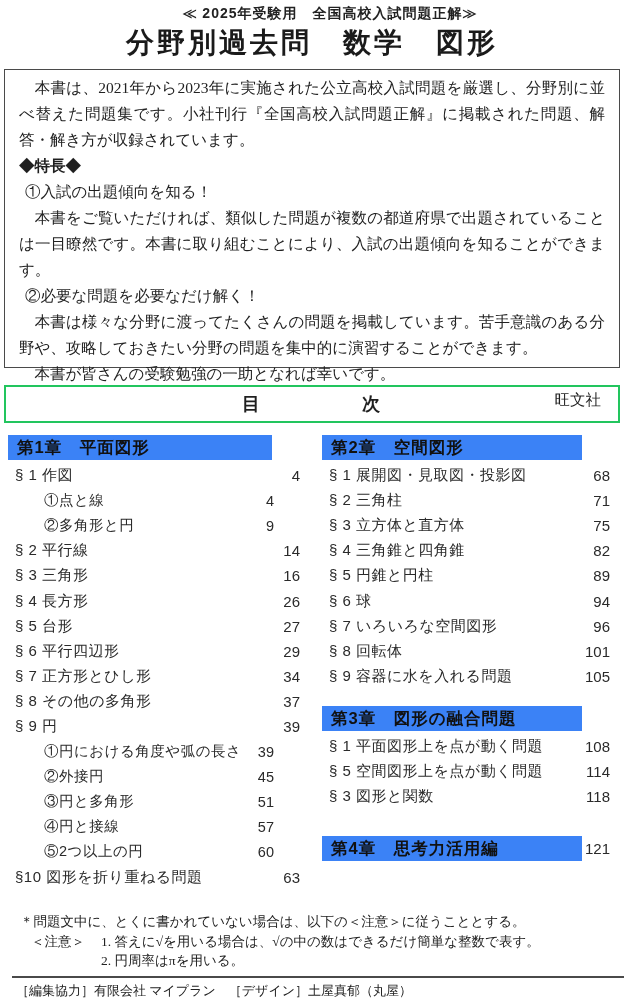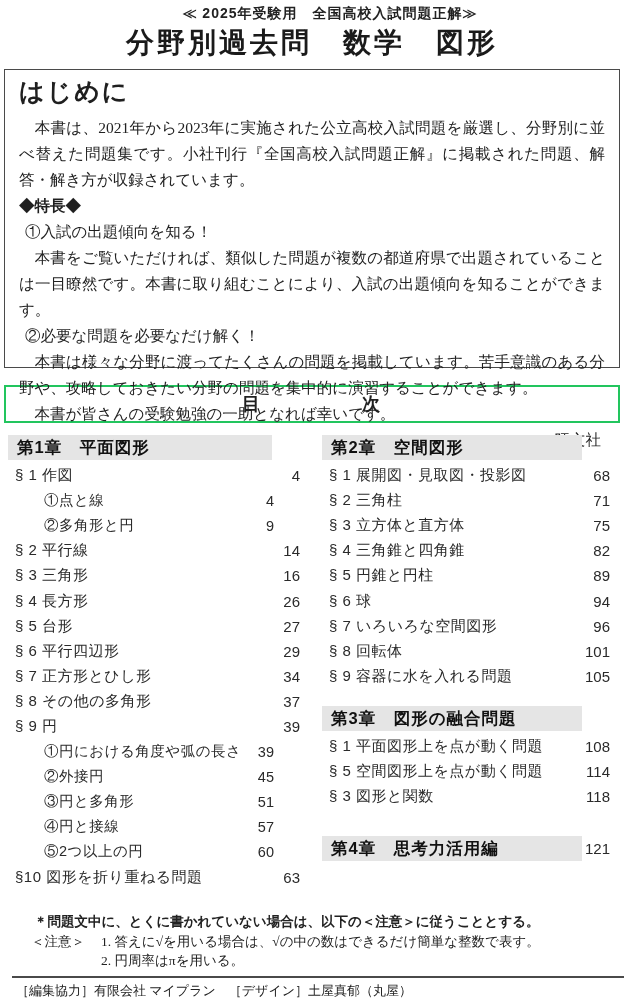--- a/index.html
+++ b/index.html
@@ -41,21 +41,21 @@
 
   
   .toc-columns { display: flex; margin-top: 12px; padding: 0 6px 0 8px; }
   .toc-col { display: flex; flex-direction: column; }
   .toc-col-left  { width: 292px; }
   .toc-col-right { width: 288px; margin-left: 22px; }
 
   .toc-chapter { display: flex; align-items: stretch; margin-bottom: 3px; }
   .chapter-bar {
     flex: 1;
-    background: #e5e5e5;
+    background: #3b82f6;
     font-size: 16.5px; font-weight: bold;
     letter-spacing: 1px;
     height: 25px; line-height: 25px;
     padding-left: 9px;
     color: #111;
   }
   .toc-chapter .page { width: 26px; margin-left: 2px; }
   .gap-sm { margin-top: 17px; }
   .gap-lg { margin-top: 27px; }
 
@@ -65,21 +65,21 @@
   .page { width: 26px; text-align: right; font-size: 15px; color: #2a2a2a; }
   .toc-row.sub .page { margin-right: 26px; font-size: 14.5px; }
   .toc-chapter .page { text-align: right; font-size: 15px; line-height: 25px; }
 
   
   .notes {
     position: absolute; left: 0; top: 912px; width: 624px;
     font-family: "Liberation Serif", serif;
     font-size: 13.5px; color: #222; line-height: 19px;
   }
-  .note-line1 { padding-left: 34px; font-weight: bold; }
+  .note-line1 { padding-left: 20px; }
   .note-row { display: flex; padding-left: 31px; margin-top: 1px; }
   .note-label { width: 70px; flex: none; }
   .note-items .note-item { }
 
   
   .footer {
     position: absolute; left: 12px; top: 976px; width: 624px;
     border-top: 2px solid #4a4a4a;
   }
   .footer-credits {
@@ -90,21 +90,20 @@
 </style>
 </head>
 <body>
 
 <div class="top-header">
   <div class="series-line">≪ 2025年受験用　全国高校入試問題正解≫</div>
   <div class="main-title">分野別過去問　数学　図形</div>
 </div>
 
 <div class="intro-box">
-  <div class="intro-title">はじめに</div>
   <div class="intro-text">　本書は、2021年から2023年に実施された公立高校入試問題を厳選し、分野別に並べ替えた問題集です。小社刊行『全国高校入試問題正解』に掲載された問題、解答・解き方が収録されています。</div>
   <div class="features-heading">◆特長◆</div>
   <div class="feature-title">①入試の出題傾向を知る！</div>
   <div class="intro-text">　本書をご覧いただければ、類似した問題が複数の都道府県で出題されていることは一目瞭然です。本書に取り組むことにより、入試の出題傾向を知ることができます。</div>
   <div class="feature-title">②必要な問題を必要なだけ解く！</div>
   <div class="intro-text">　本書は様々な分野に渡ってたくさんの問題を掲載しています。苦手意識のある分野や、攻略しておきたい分野の問題を集中的に演習することができます。</div>
   <div class="intro-text">　本書が皆さんの受験勉強の一助となれば幸いです。</div>
   <div class="signature">旺文社</div>
 </div>
 

